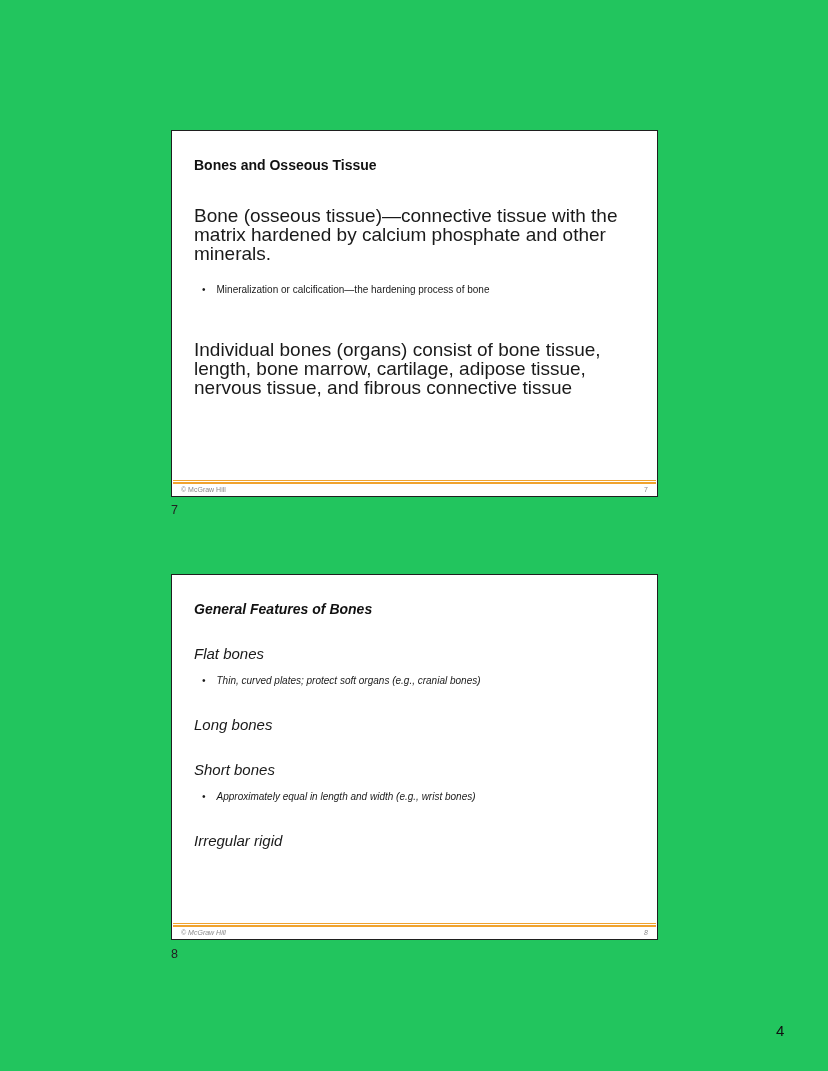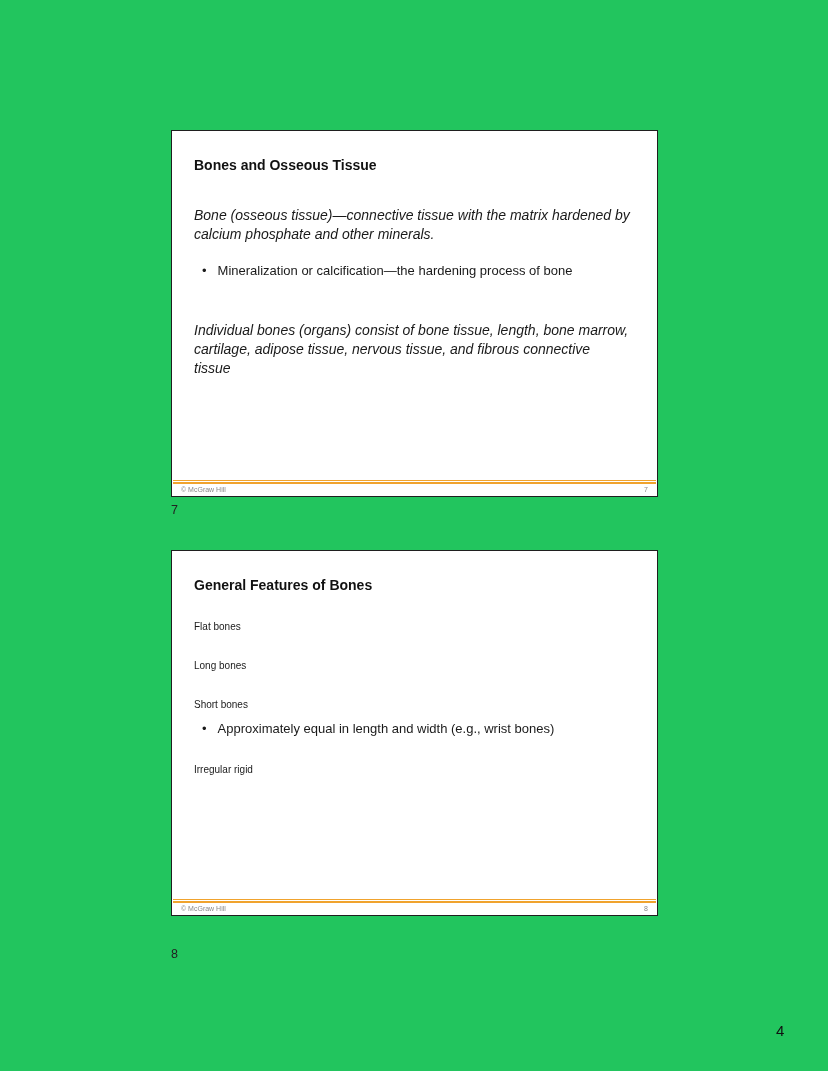--- a/index.html
+++ b/index.html
@@ -18,48 +18,47 @@
   }
   .slide {
     position:absolute;
     left:171px;
     width:487px;
     height:367px;
     border:1px solid #1f1f1f;
     background:#ffffff;
   }
   .slide-1 { top:130px; }
-  .slide-2 { top:550px; height:366px; }
+  .slide-2 { top:574px; height:366px;font-style:italic; }
   .slide-inner {
     position:relative;
     height:100%;
     padding:26px 26px 0 22px;
   }
   .slide-title {
     font-size:14px;
     font-weight:bold;
     color:#111111;
   }
   .para {
-    font-size:14px;
+    font-size:19px;
     line-height:19px;
     max-width:436px;
     color:#1a1a1a;
-    font-style:italic;
   }
   .para.p1 { margin-top:33px; }
   .para.p2 { margin-top:43px; }
   .subhead {
-    font-size:10px;
+    font-size:15px;
     margin-top:28px;
     color:#1a1a1a;
   }
   .bullet {
     display:flex;
-    font-size:13px;
+    font-size:10px;
     line-height:15px;
     max-width:430px;
     color:#1a1a1a;
   }
   .bullet::before {
     content:"\2022";
     flex:0 0 auto;
     margin:0 11px 0 8px;
   }
   .slide-1 .bullet { margin-top:19px; }
@@ -117,20 +116,21 @@
         <span>7</span>
       </div>
     </div>
   </div>
   <div class="slide-number-label label-1">7</div>
 
   <div class="slide slide-2">
     <div class="slide-inner">
       <div class="slide-title">General Features of Bones</div>
       <div class="subhead">Flat bones</div>
+      <div class="bullet">Thin, curved plates; protect soft organs (e.g., cranial bones)</div>
       <div class="subhead">Long bones</div>
       <div class="subhead">Short bones</div>
       <div class="bullet">Approximately equal in length and width (e.g., wrist bones)</div>
       <div class="subhead">Irregular rigid</div>
     </div>
     <div class="slide-footer">
       <div class="footer-rule"></div>
       <div class="footer-row">
         <span>© McGraw Hill</span>
         <span>8</span>

